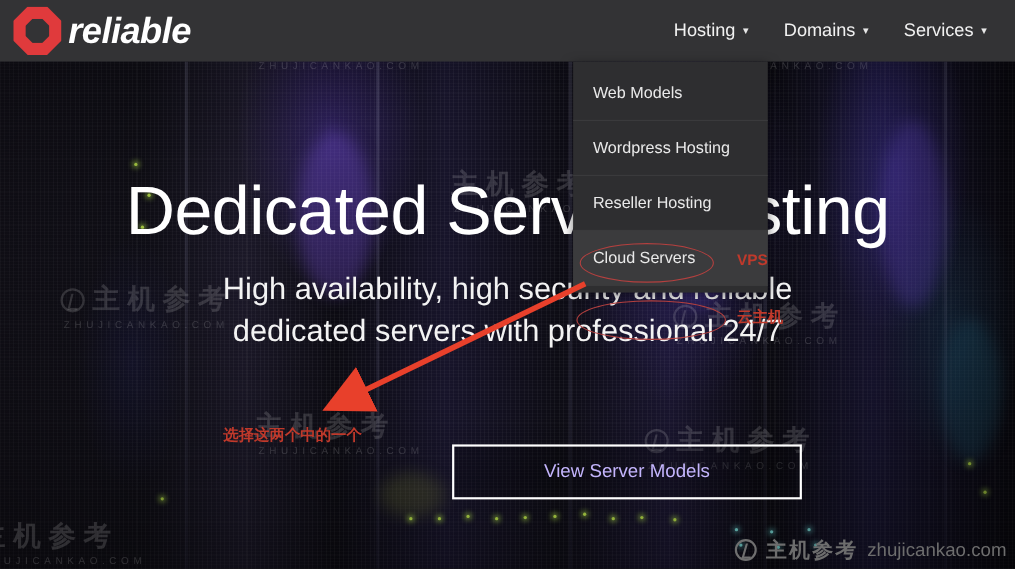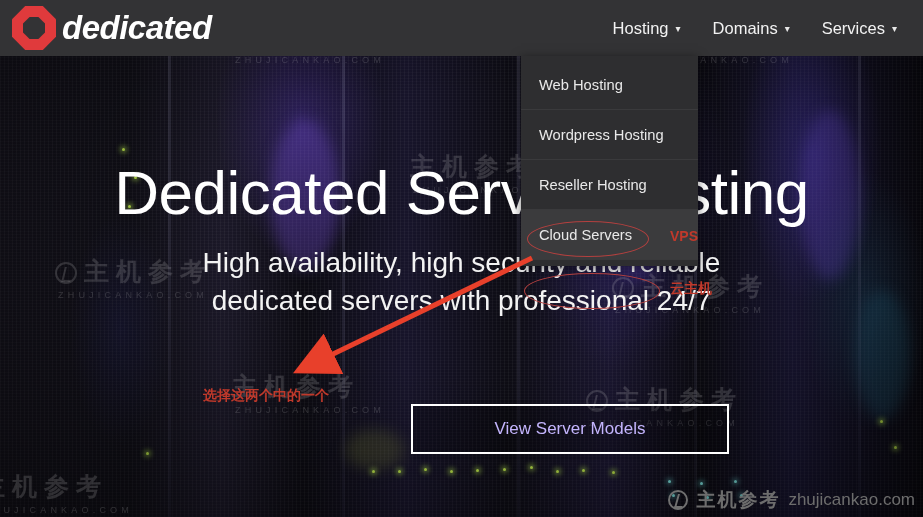--- a/index.html
+++ b/index.html
@@ -194,41 +194,41 @@
   <div class="cta">
     <span>View Server Models</span>
   </div>
 
   <div class="header">
     <div class="logo-wrap">
       <div class="logo-mark">
         <div class="oct"></div>
           <div class="hole"></div>
       </div>
-      <div class="logo-text">dedicated</div>
+      <div class="logo-text">reliable</div>
     </div>
     <div class="nav">
       <div class="nav-item">
         <span>Hosting</span>
         <span class="caret">▾</span>
       </div>
       <div class="nav-item">
         <span>Domains</span>
         <span class="caret">▾</span>
       </div>
       <div class="nav-item">
         <span>Services</span>
         <span class="caret">▾</span>
       </div>
     </div>
   </div>
 
   <div class="dropdown">
     <div class="dd-item">
-      <span>Web Hosting</span>
+      <span>Web Models</span>
     </div>
     <div class="dd-item">
       <span>Wordpress Hosting</span>
     </div>
     <div class="dd-item">
       <span>Reseller Hosting</span>
     </div>
     <div class="dd-item hover">
       <span>Cloud Servers</span>
     </div>

